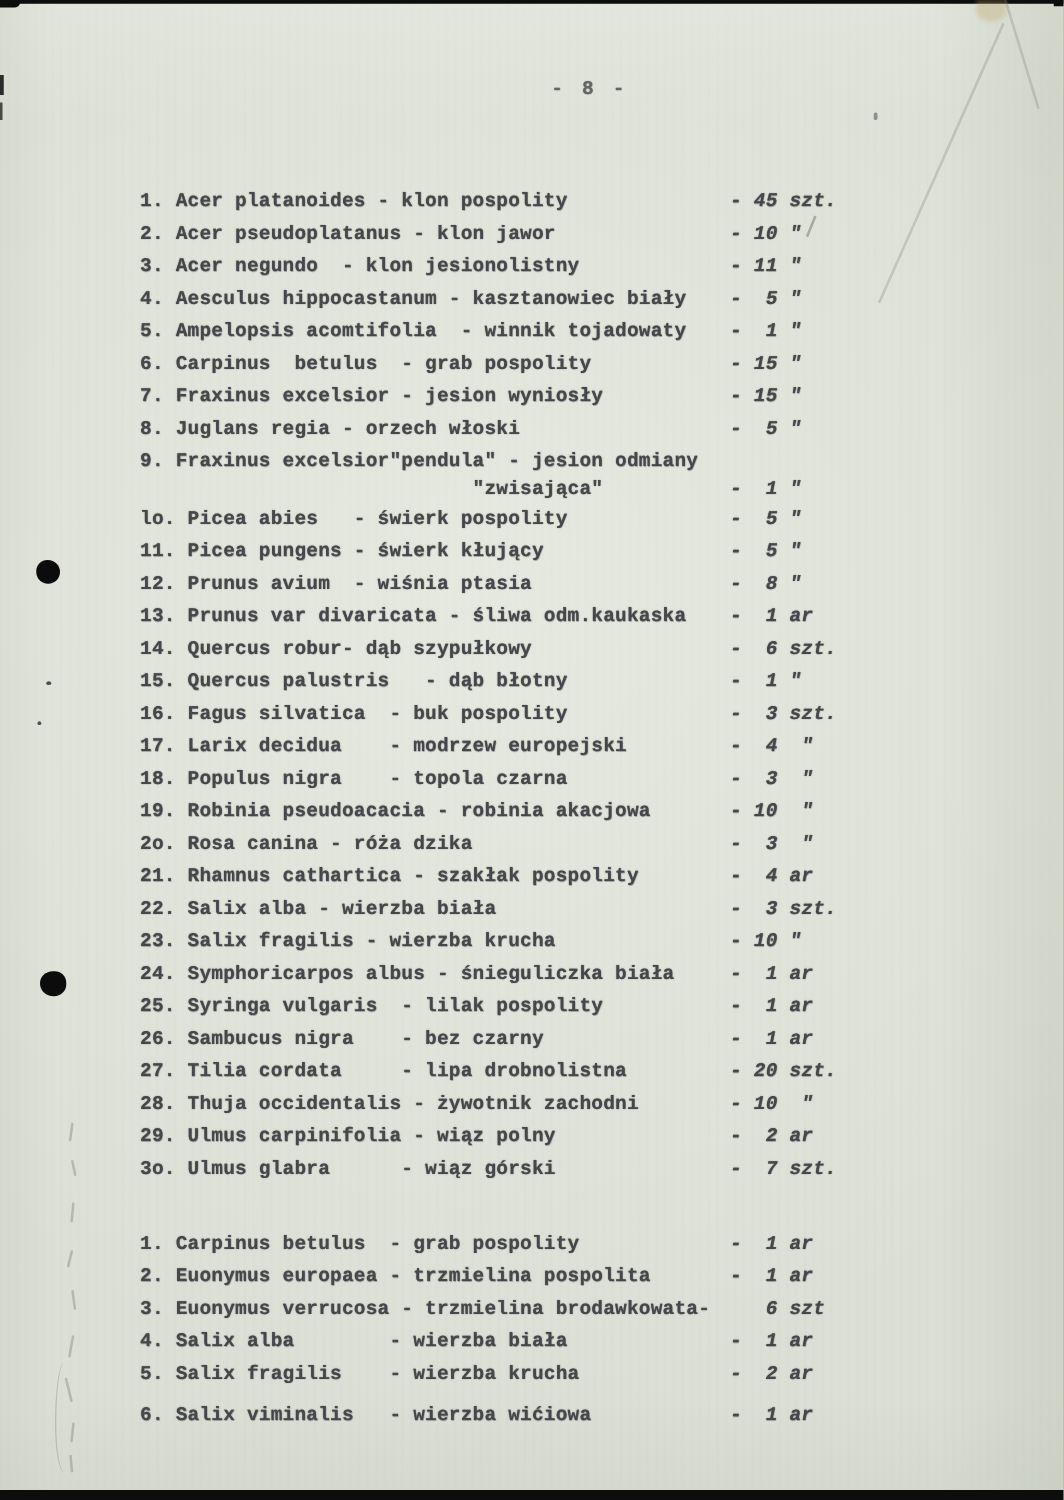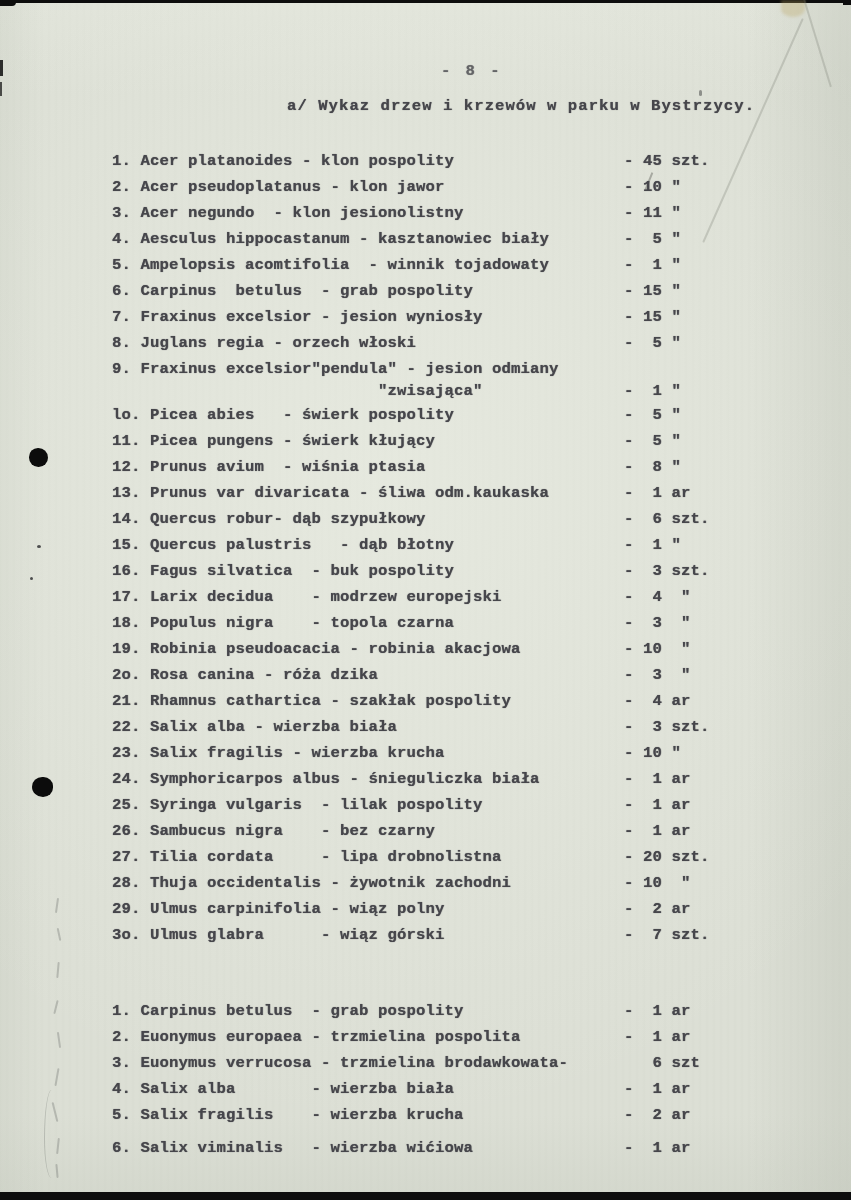--- a/index.html
+++ b/index.html
@@ -20,26 +20,26 @@
     font-weight:bold;
     font-size:15.5px;
     letter-spacing:.2px;
     text-shadow:0 0 1px rgba(70,70,76,.7), .4px .4px 0 rgba(70,70,76,.3);
     white-space:pre;
   }
   .pagenum{position:absolute;left:441px;top:62px;letter-spacing:3px;opacity:.8;}
   .title{position:absolute;left:287px;top:97px;letter-spacing:1.1px;}
   .list{position:absolute;left:0;width:731px;}
   #main-list{top:148px;}
-  #second-list{top:982px;margin-top:16px;}
+  #second-list{top:982px;}
   .row{position:relative;height:26px;line-height:26px;}
   #main-list .row:nth-child(10){height:20px;line-height:18px;}
   #second-list .row:nth-child(6){margin-top:7px;}
   .row .t{position:absolute;left:112px;white-space:pre;}
-  .row .q{position:absolute;left:624px;white-space:pre;}
+  .row .q{position:absolute;left:584px;white-space:pre;font-style:italic;}
   .heading{
     position:absolute;left:247px;top:942px;width:308px;height:27px;line-height:27px;
     text-align:center;letter-spacing:1.2px;
     border-bottom:3px solid rgba(62,62,66,.85);
     box-shadow:0 5px 0 -2.5px rgba(62,62,66,.30);
   }
   
   .edge{position:absolute;background:#0d0d0d;}
   .edge.top{left:0;top:0;width:851px;height:3px;}
   .edge.top-blob{left:0;top:0;width:16px;height:6px;border-radius:0 0 4px 0;}
@@ -96,20 +96,19 @@
   <div class="scribble scr3"></div>
   <div class="scribble scr4"></div>
   <div class="scribble scr5"></div>
   <div class="scribble scr6"></div>
   <div class="scribble scr7"></div>
   <div class="scribble scr8"></div>
   <div class="scribble scr9"></div>
   <div class="curve"></div>
 
   <div class="txt pagenum">- 8 -</div>
-  <div class="txt title">a/ Wykaz drzew i krzewów w parku w Bystrzycy.</div>
 
   <div class="txt list" id="main-list"><div class="row"><span class="t">1. Acer platanoides - klon pospolity</span><span class="q">- 45 szt.</span></div><div class="row"><span class="t">2. Acer pseudoplatanus - klon jawor</span><span class="q">- 10 "</span></div><div class="row"><span class="t">3. Acer negundo  - klon jesionolistny</span><span class="q">- 11 "</span></div><div class="row"><span class="t">4. Aesculus hippocastanum - kasztanowiec biały</span><span class="q">-  5 "</span></div><div class="row"><span class="t">5. Ampelopsis acomtifolia  - winnik tojadowaty</span><span class="q">-  1 "</span></div><div class="row"><span class="t">6. Carpinus  betulus  - grab pospolity</span><span class="q">- 15 "</span></div><div class="row"><span class="t">7. Fraxinus excelsior - jesion wyniosły</span><span class="q">- 15 "</span></div><div class="row"><span class="t">8. Juglans regia - orzech włoski</span><span class="q">-  5 "</span></div><div class="row"><span class="t">9. Fraxinus excelsior"pendula" - jesion odmiany</span><span class="q"></span></div><div class="row"><span class="t">                            "zwisająca"</span><span class="q">-  1 "</span></div><div class="row"><span class="t">lo. Picea abies   - świerk pospolity</span><span class="q">-  5 "</span></div><div class="row"><span class="t">11. Picea pungens - świerk kłujący</span><span class="q">-  5 "</span></div><div class="row"><span class="t">12. Prunus avium  - wiśnia ptasia</span><span class="q">-  8 "</span></div><div class="row"><span class="t">13. Prunus var divaricata - śliwa odm.kaukaska</span><span class="q">-  1 ar</span></div><div class="row"><span class="t">14. Quercus robur- dąb szypułkowy</span><span class="q">-  6 szt.</span></div><div class="row"><span class="t">15. Quercus palustris   - dąb błotny</span><span class="q">-  1 "</span></div><div class="row"><span class="t">16. Fagus silvatica  - buk pospolity</span><span class="q">-  3 szt.</span></div><div class="row"><span class="t">17. Larix decidua    - modrzew europejski</span><span class="q">-  4  "</span></div><div class="row"><span class="t">18. Populus nigra    - topola czarna</span><span class="q">-  3  "</span></div><div class="row"><span class="t">19. Robinia pseudoacacia - robinia akacjowa</span><span class="q">- 10  "</span></div><div class="row"><span class="t">2o. Rosa canina - róża dzika</span><span class="q">-  3  "</span></div><div class="row"><span class="t">21. Rhamnus cathartica - szakłak pospolity</span><span class="q">-  4 ar</span></div><div class="row"><span class="t">22. Salix alba - wierzba biała</span><span class="q">-  3 szt.</span></div><div class="row"><span class="t">23. Salix fragilis - wierzba krucha</span><span class="q">- 10 "</span></div><div class="row"><span class="t">24. Symphoricarpos albus - śnieguliczka biała</span><span class="q">-  1 ar</span></div><div class="row"><span class="t">25. Syringa vulgaris  - lilak pospolity</span><span class="q">-  1 ar</span></div><div class="row"><span class="t">26. Sambucus nigra    - bez czarny</span><span class="q">-  1 ar</span></div><div class="row"><span class="t">27. Tilia cordata     - lipa drobnolistna</span><span class="q">- 20 szt.</span></div><div class="row"><span class="t">28. Thuja occidentalis - żywotnik zachodni</span><span class="q">- 10  "</span></div><div class="row"><span class="t">29. Ulmus carpinifolia - wiąz polny</span><span class="q">-  2 ar</span></div><div class="row"><span class="t">3o. Ulmus glabra      - wiąz górski</span><span class="q">-  7 szt.</span></div></div>
 
 
   <div class="txt list" id="second-list"><div class="row"><span class="t">1. Carpinus betulus  - grab pospolity</span><span class="q">-  1 ar</span></div><div class="row"><span class="t">2. Euonymus europaea - trzmielina pospolita</span><span class="q">-  1 ar</span></div><div class="row"><span class="t">3. Euonymus verrucosa - trzmielina brodawkowata-</span><span class="q">   6 szt</span></div><div class="row"><span class="t">4. Salix alba        - wierzba biała</span><span class="q">-  1 ar</span></div><div class="row"><span class="t">5. Salix fragilis    - wierzba krucha</span><span class="q">-  2 ar</span></div><div class="row"><span class="t">6. Salix viminalis   - wierzba wićiowa</span><span class="q">-  1 ar</span></div></div>
 
 </div>
 
 </body></html>

